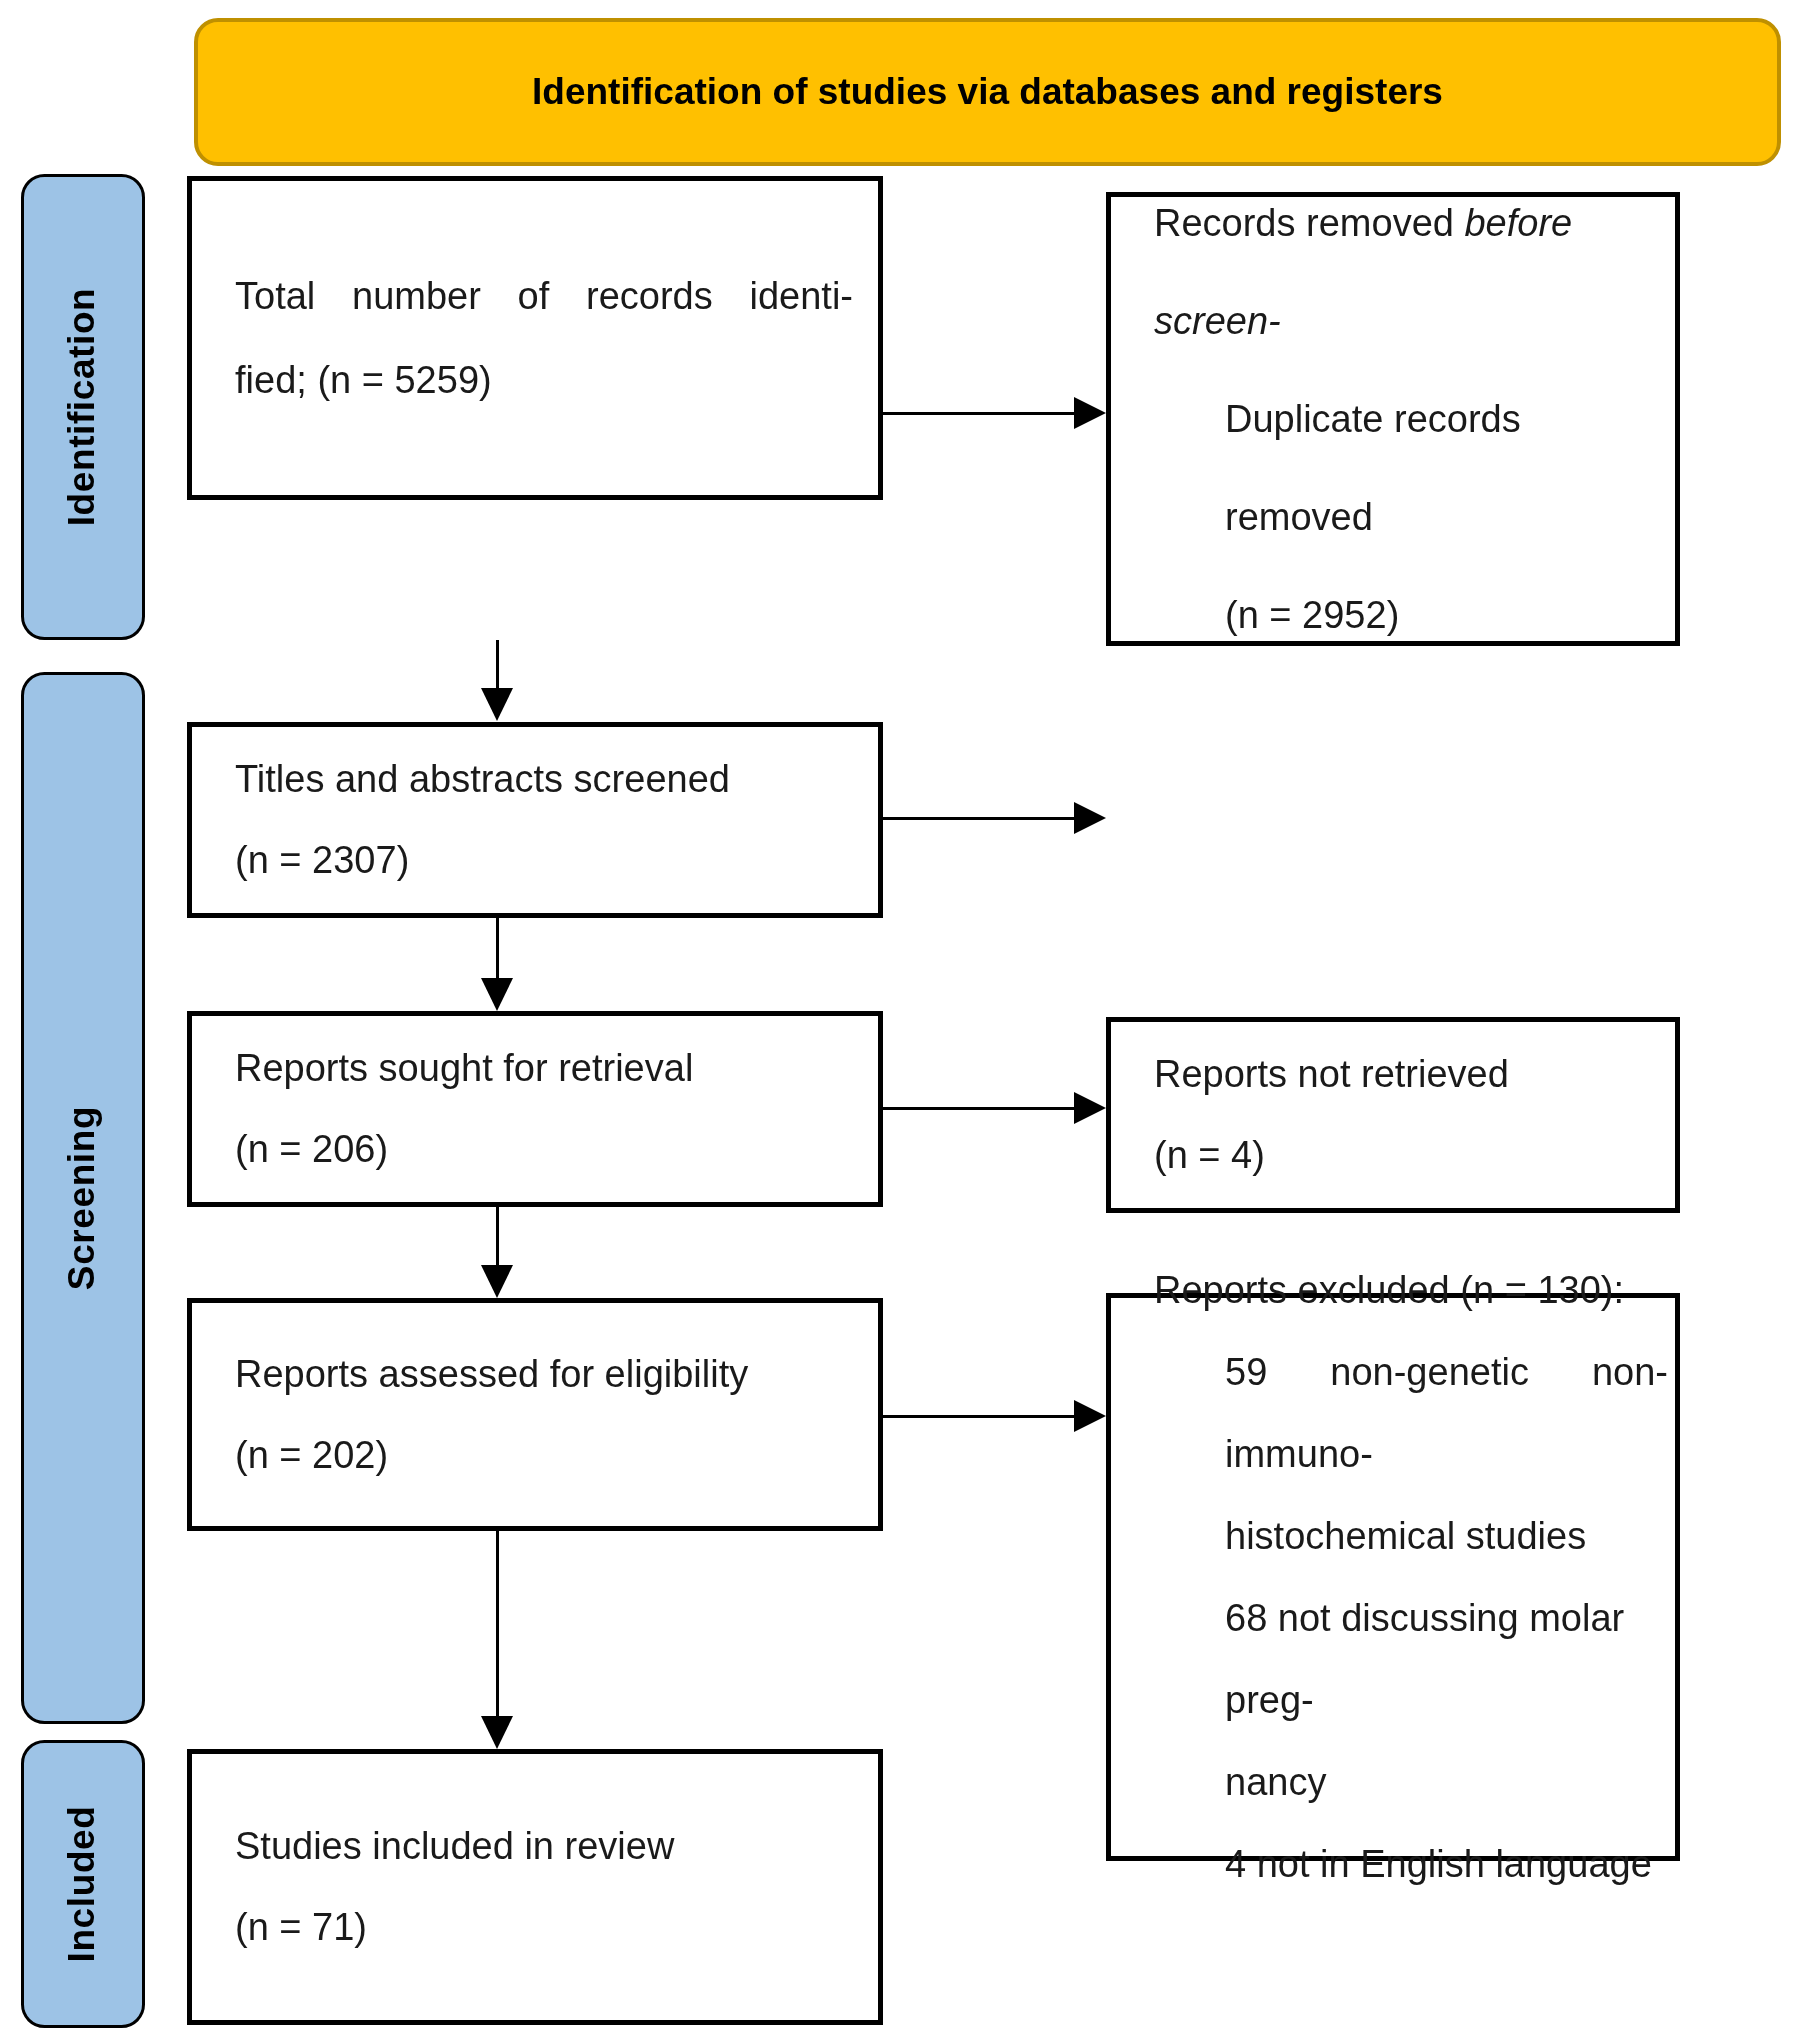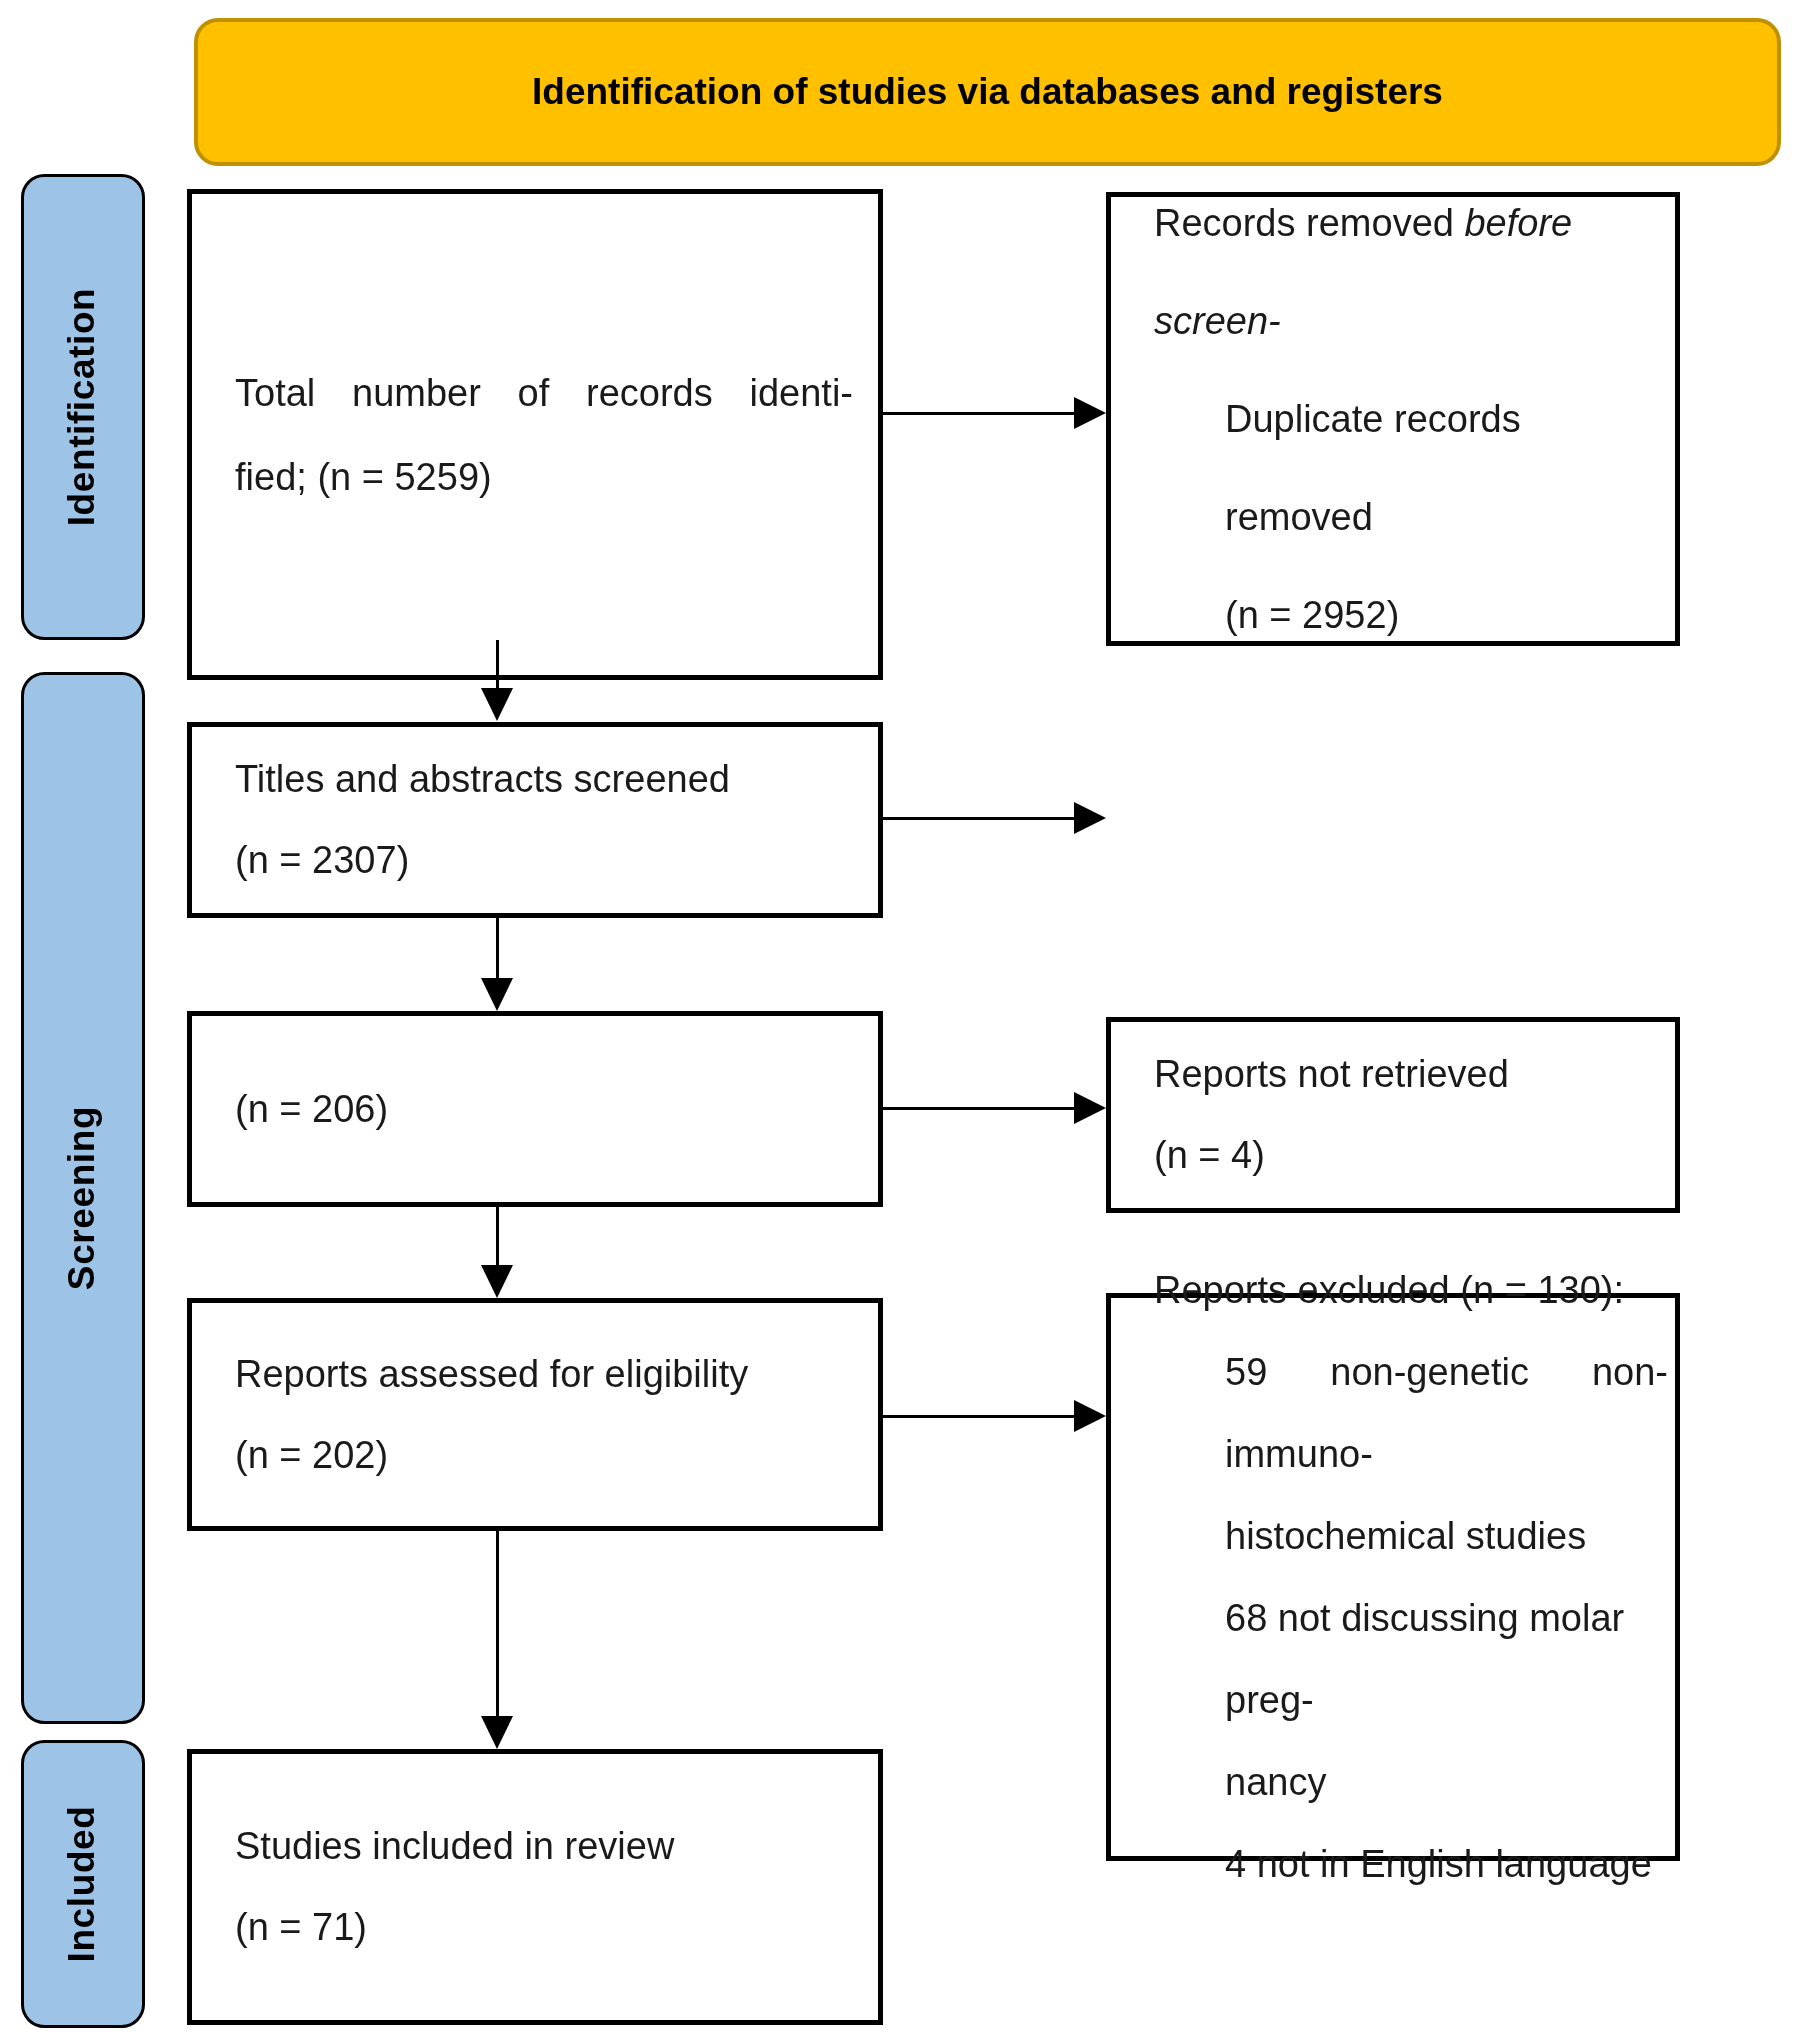--- a/index.html
+++ b/index.html
@@ -65,21 +65,21 @@
     line-height: 81px;
   }
   .box .line { display: block; }
   .indent { padding-left: 71px; }
   .justify-line { text-align: justify; text-align-last: justify; }
   .italic { font-style: italic; }
 
   .box-left  { left: 187px;  width: 696px; padding-left: 43px; padding-right: 25px; }
   .box-right { left: 1106px; width: 574px; padding-left: 43px; padding-right: 7px; }
 
-  .box-identified { top: 189px;  height: 491px; line-height: 84px; }
+  .box-identified { top: 176px;  height: 324px; line-height: 84px; }
   .box-screened   { top: 722px; height: 196px; }
   .box-sought     { top: 1011px; height: 196px; }
   .box-assessed   { top: 1298px; height: 233px; }
   .box-included   { top: 1749px; height: 276px; justify-content: center; }
 
   .box-removed       { top: 192px;  height: 454px; line-height: 98px; }
   .box-rec-excluded  { top: 706px; height: 236px; }
   .box-not-retrieved { top: 1017px; height: 196px; }
   .box-rep-excluded  { top: 1293px; height: 568px; line-height: 82px; }
 
@@ -122,20 +122,21 @@
     <div class="line justify-line">Total number of records identi-</div>
     <div class="line">fied; (n = 5259)</div>
   </div>
 
   <div class="box box-left box-screened">
     <div class="line">Titles and abstracts screened</div>
     <div class="line">(n = 2307)</div>
   </div>
 
   <div class="box box-left box-sought">
+    <div class="line">Reports sought for retrieval</div>
     <div class="line">(n = 206)</div>
   </div>
 
   <div class="box box-left box-assessed">
     <div class="line">Reports assessed for eligibility</div>
     <div class="line">(n = 202)</div>
   </div>
 
   <div class="box box-left box-included">
     <div class="line">Studies included in review</div>

